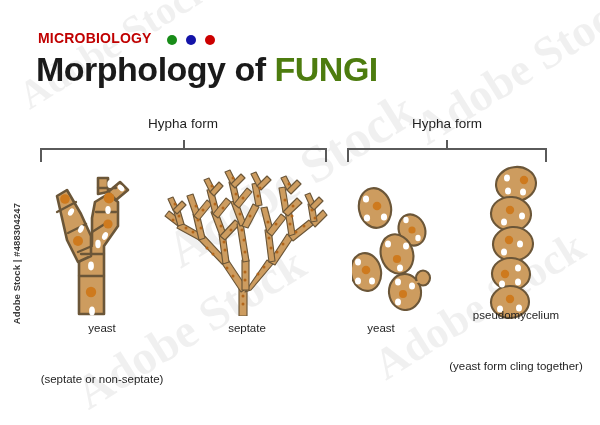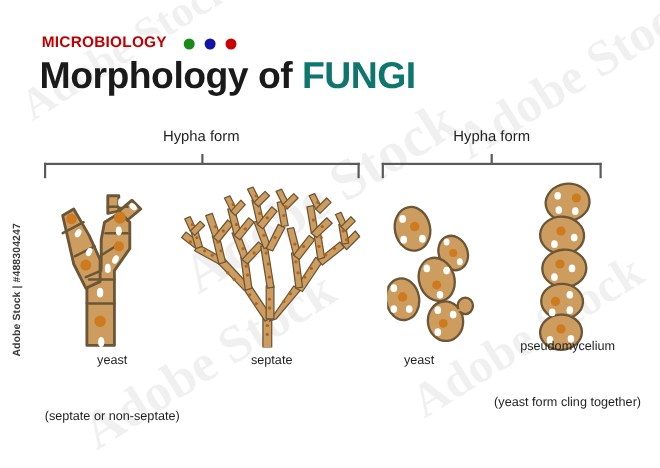--- a/index.html
+++ b/index.html
@@ -46,21 +46,21 @@
     color:#C00000;
   }
   .dots{position:absolute;left:167px;top:35px;display:flex;gap:9px;align-items:center;}
   .dot{width:10px;height:10px;border-radius:50%;}
 
   .title{
     position:absolute;left:36px;top:50px;
     font-size:34px;font-weight:700;letter-spacing:-0.5px;
     color:#1a1a1a;white-space:nowrap;
   }
-  .title .accent{color:#0f766e;}
+  .title .accent{color:#4d7c0f;}
 
   
   .bracket{position:absolute;}
   .bracket .bar{position:absolute;left:0;top:8px;height:2px;background:#5a5a5a;width:100%;}
   .bracket .tickL,.bracket .tickR{position:absolute;top:8px;width:2px;height:14px;background:#5a5a5a;}
   .bracket .tickL{left:0;}
   .bracket .tickR{right:0;}
   .bracket .stem{position:absolute;top:0px;width:2px;height:9px;background:#5a5a5a;left:50%;margin-left:-1px;}
   .bracket-label{
     position:absolute;

